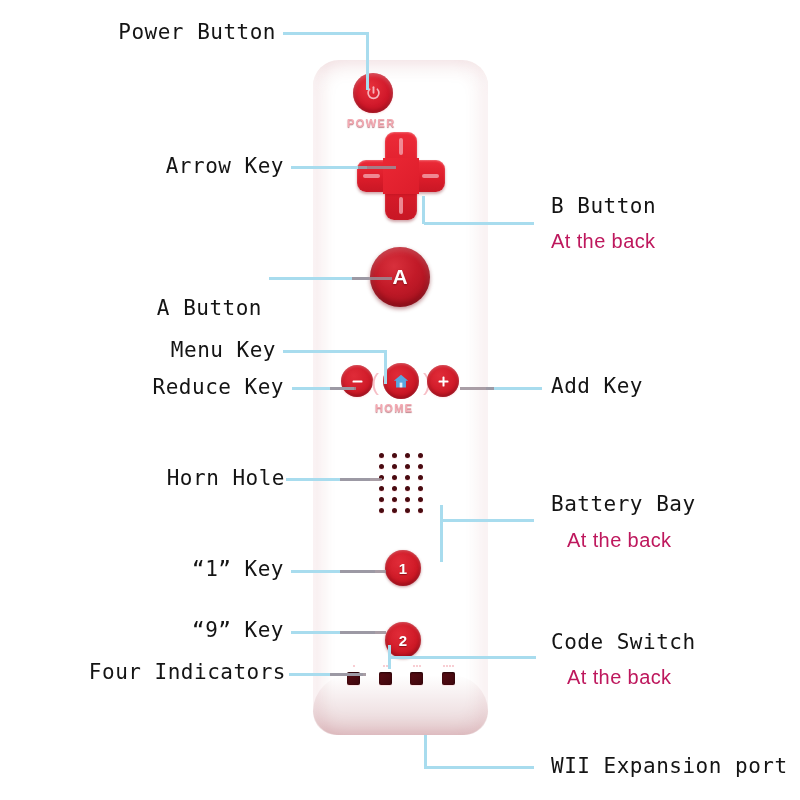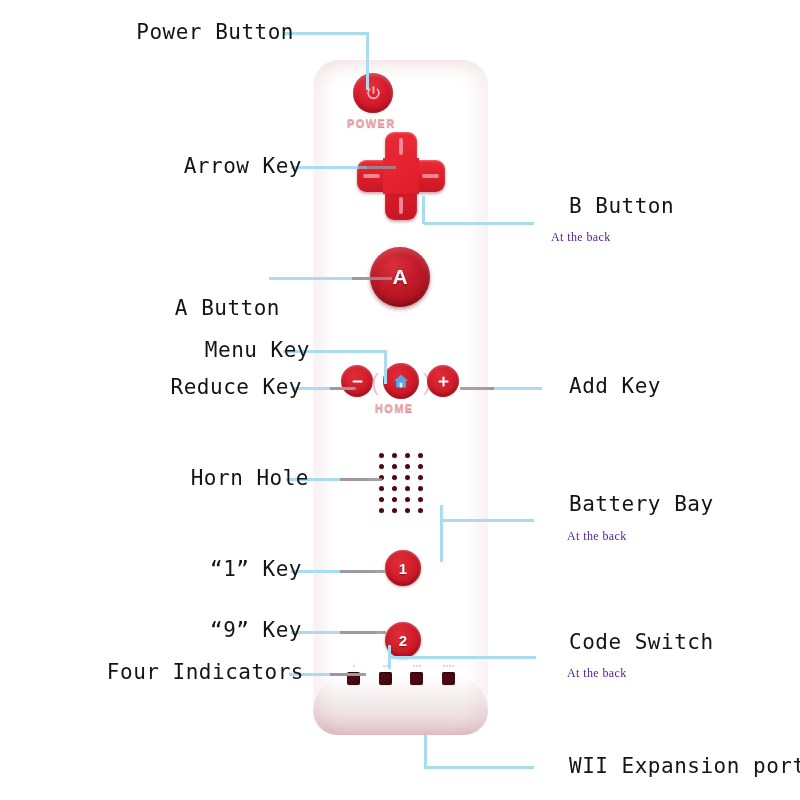--- a/index.html
+++ b/index.html
@@ -22,29 +22,28 @@
 
   
   .label {
     position: absolute;
     color: #141414;
     font-family: "DejaVu Sans Mono", "Liberation Mono", monospace;
     font-size: 21px;
     letter-spacing: 0.5px;
     white-space: nowrap;
     line-height: 1.0;
-    padding-left: 18px;
   }
   .label.right { text-align: left; }
   .label.left  { text-align: right; }
   .sub {
     position: absolute;
-    color: #4c1d95;
-    font-family: Liberation Serif, serif;
-    font-size: 12px;
+    color: #be185d;
+    font-family: Liberation Sans, sans-serif;
+    font-size: 20px;
     letter-spacing: 0.4px;
     white-space: nowrap;
     line-height: 1.0;
   }
 
   
   .leader {
     position: absolute;
     background: #a8dcee;
   }
@@ -479,23 +478,23 @@
 
   <div class="leader h" style="left:289px; top:673px; width:74px;"></div>
   <div class="leader-dark" style="left:330px; top:673px; width:36px;"></div>
 
   <div class="leader v" style="left:424px; top:735px; height:34px;"></div>
   <div class="leader h" style="left:424px; top:766px; width:110px;"></div>
 
   <div class="label left" style="left:0px; top:22px; width:276px;">Power Button</div>
   <div class="label left" style="left:0px; top:156px; width:284px;">Arrow Key</div>
   <div class="label left" style="left:0px; top:266px; width:262px;margin-top:32px;">A Button</div>
-  <div class="label left" style="left:16px; top:340px; width:276px;text-align:right;">Menu Key</div>
+  <div class="label left" style="left:0px; top:340px; width:276px;text-align:right;">Menu Key</div>
   <div class="label left" style="left:0px; top:377px; width:284px;">Reduce Key</div>
-  <div class="label left" style="left:12px; top:468px; width:279px;">Horn Hole</div>
+  <div class="label left" style="left:6px; top:468px; width:279px;">Horn Hole</div>
   <div class="label left" style="left:0px; top:559px; width:284px;">“1” Key</div>
   <div class="label left" style="left:0px; top:620px; width:284px;">“9” Key</div>
   <div class="label left" style="left:4px; top:662px; width:282px;">Four Indicators</div>
 
   <div class="label right" style="left:551px; top:196px;">B Button</div>
   <div class="sub" style="left:551px; top:231px;">At the back</div>
 
   <div class="label right" style="left:551px; top:376px;">Add Key</div>
 
   <div class="label right" style="left:551px; top:494px;">Battery Bay</div>

